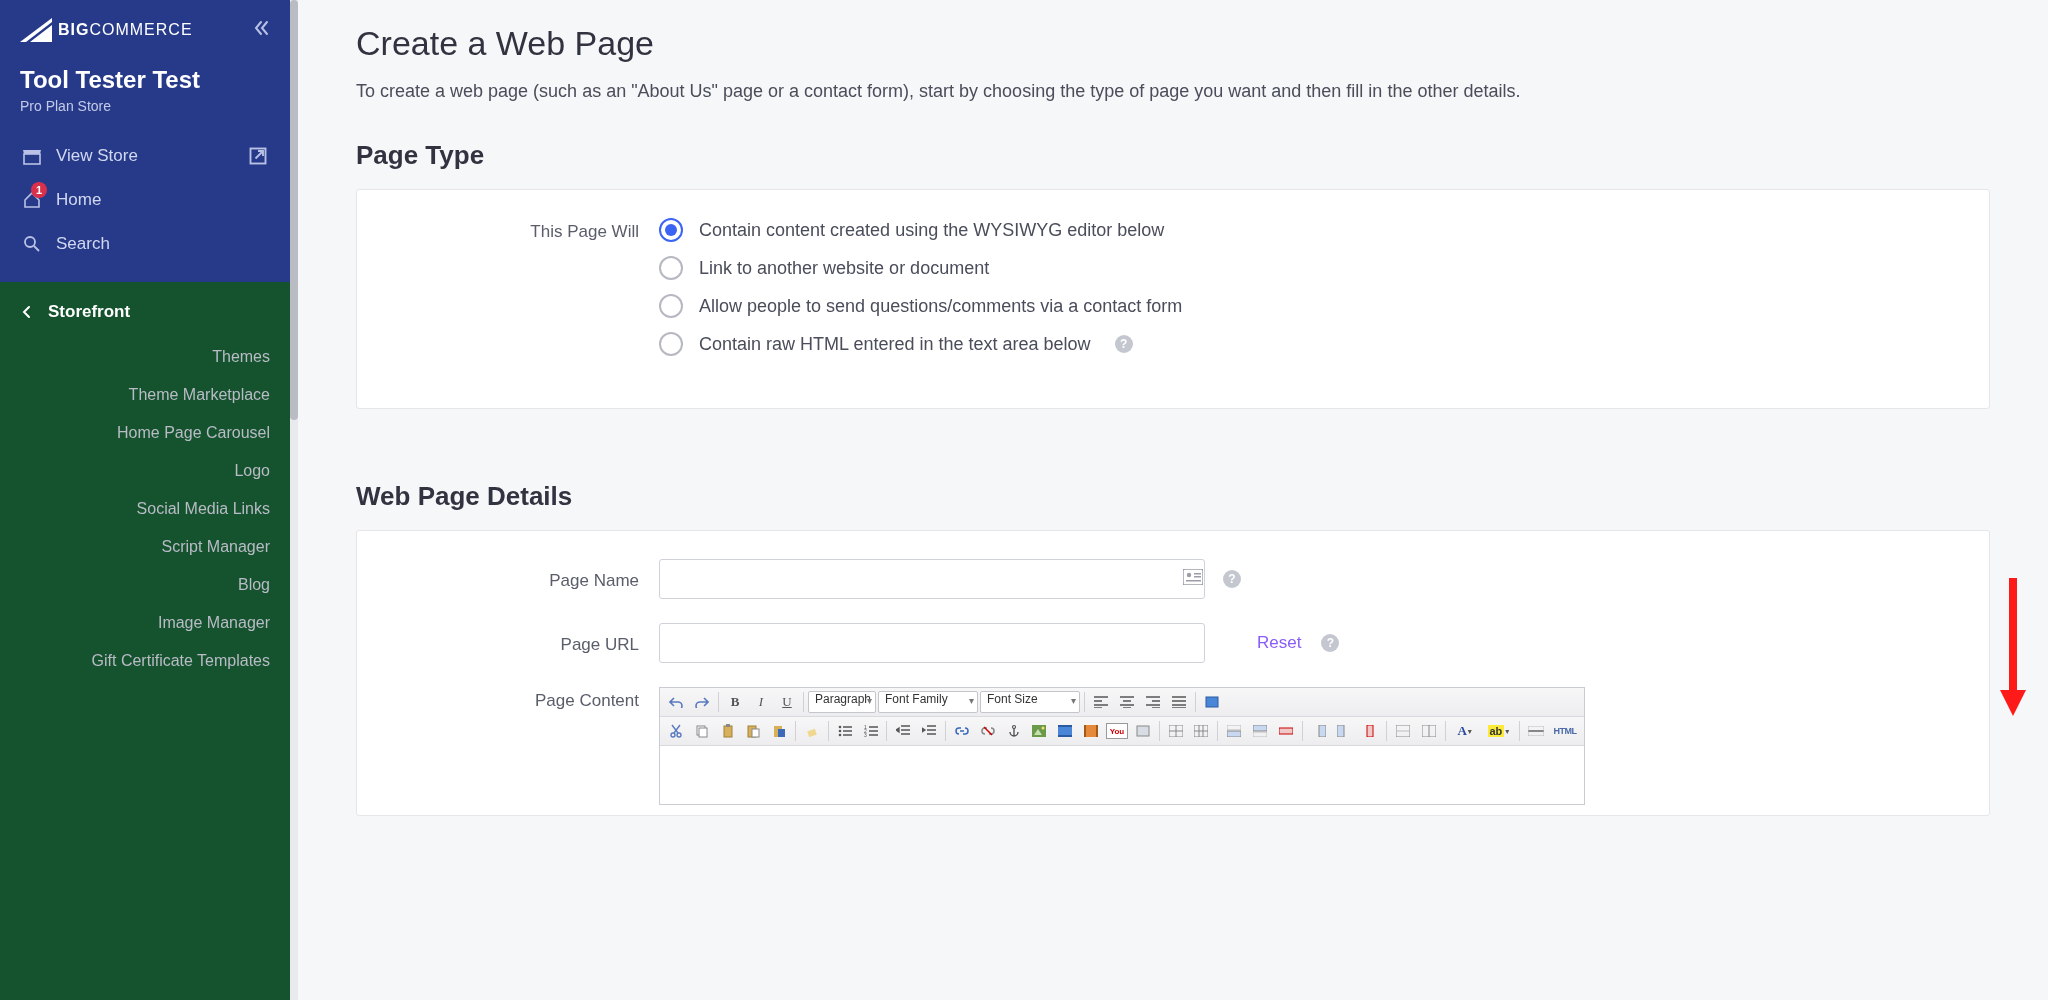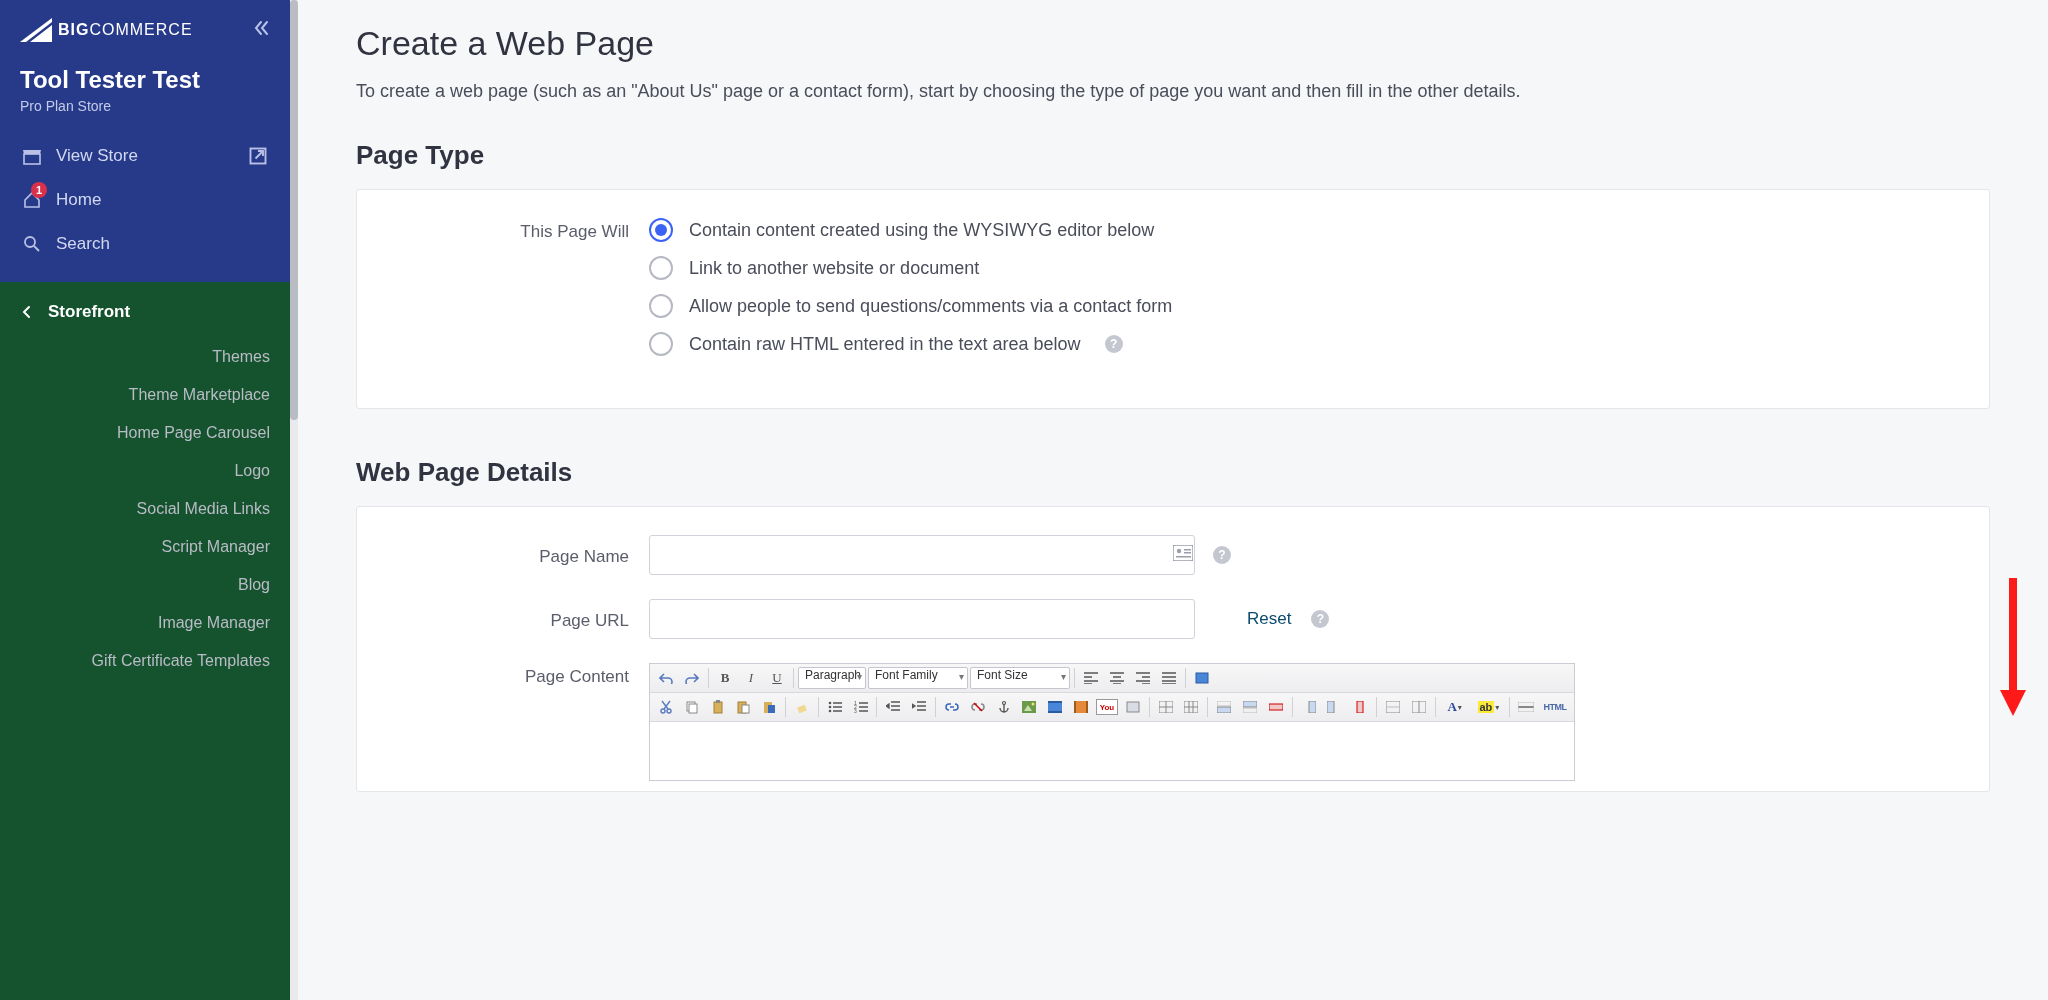--- a/index.html
+++ b/index.html
@@ -22,34 +22,34 @@
 .sb-section-head { display: flex; align-items: center; gap: 14px; padding: 20px 20px 16px; color: #fff; font-weight: 600; font-size: 17px; cursor: pointer; }
 .sb-section-head svg { width: 14px; height: 14px; }
 .sub-item { padding: 10px 20px 10px 50px; font-size: 16px; color: #b9bbc6; cursor: pointer; }
 .sub-item.active { background: #1f212c; color: #fff; }
 .sb-scrollbar { width: 8px; background: #e9eaee; flex-shrink: 0; position: relative; }
 .sb-thumb { position: absolute; left: 0; right: 0; top: 0; height: 420px; background: #babcc3; border-radius: 4px; }
 .main { flex: 1; padding: 24px 58px 0; overflow: hidden; position: relative; }
 h1.page-title { font-size: 34px; font-weight: 400; color: #313440; margin-bottom: 18px; }
 .intro { font-size: 18px; color: #4a4d5a; margin-bottom: 38px; }
 h2.section-title { font-size: 26px; font-weight: 700; color: #313440; margin-bottom: 18px; }
-.panel { background: #fff; border: 1px solid #e4e6ea; border-radius: 3px; padding: 28px 16px; margin-bottom: 48px; }
+.panel { background: #fff; border: 1px solid #e4e6ea; border-radius: 3px; padding: 28px 26px; margin-bottom: 72px; }
 .form-row { display: flex; align-items: flex-start; margin-bottom: 10px; }
 .form-row.align-center { align-items: center; }
 .form-label { width: 276px; text-align: right; padding-right: 20px; font-size: 17px; color: #5a5d6a; padding-top: 4px; }
 .form-control { flex: 1; }
 .radio-opt { display: flex; align-items: center; gap: 16px; margin-bottom: 14px; font-size: 18px; color: #4a4d5a; }
 .radio { width: 24px; height: 24px; border: 2px solid #b6b9c2; border-radius: 50%; display: flex; align-items: center; justify-content: center; cursor: pointer; flex-shrink: 0; }
 .radio.checked { border-color: #3c64f4; }
 .radio.checked::after { content: ""; width: 12px; height: 12px; background: #3c64f4; border-radius: 50%; }
 .help-q { width: 18px; height: 18px; border-radius: 50%; background: #c4c7d0; color: #fff; font-size: 12px; display: inline-flex; align-items: center; justify-content: center; font-weight: 700; margin-left: 8px; cursor: pointer; }
 .text-input { width: 546px; height: 40px; border: 1px solid #cfd2d9; border-radius: 3px; padding: 0 10px; font-size: 15px; position: relative; }
 .input-wrap { display: flex; align-items: center; gap: 12px; }
 .input-badge { margin-left: -34px; color: #9a9daa; font-size: 18px; z-index: 1; }
-.reset-link { color: #0c4a6e; font-size: 17px; cursor: pointer; margin-left: 8px; }
+.reset-link { color: #8b5cf6; font-size: 17px; cursor: pointer; margin-left: 8px; }
 .wysiwyg { border: 1px solid #c9ccd3; width: 926px; }
 .tb-row { display: flex; flex-wrap: nowrap; align-items: center; background: linear-gradient(#f7f7f8,#ededef); border-bottom: 1px solid #d7d9de; padding: 3px 4px; gap: 2px; }
 .tb-btn { width: 24px; height: 22px; border: 1px solid transparent; display: flex; align-items: center; justify-content: center; font-size: 13px; color: #555; cursor: pointer; border-radius: 2px; }
 .tb-sep { width: 1px; height: 20px; background: #cfd1d7; margin: 0 2px; }
 .tb-select { height: 22px; border: 1px solid #c3c6cd; background: #fff; font-size: 12px; padding: 0 16px 0 6px; color: #333; cursor: pointer; position: relative; border-radius: 2px; }
 .tb-select::after { content: "▾"; position: absolute; right: 3px; top: 3px; font-size: 10px; color: #777; }
 .sel-para { width: 68px; } .sel-ff { width: 100px; } .sel-fs { width: 100px; }
 .tb-label-html { font-size: 9px; font-weight: 700; color: #4a6aa8; letter-spacing: -0.5px; }
 .red-arrow { position: absolute; right: 18px; top: 578px; }
 .wysiwyg-body { height: 58px; background: #fff; }

